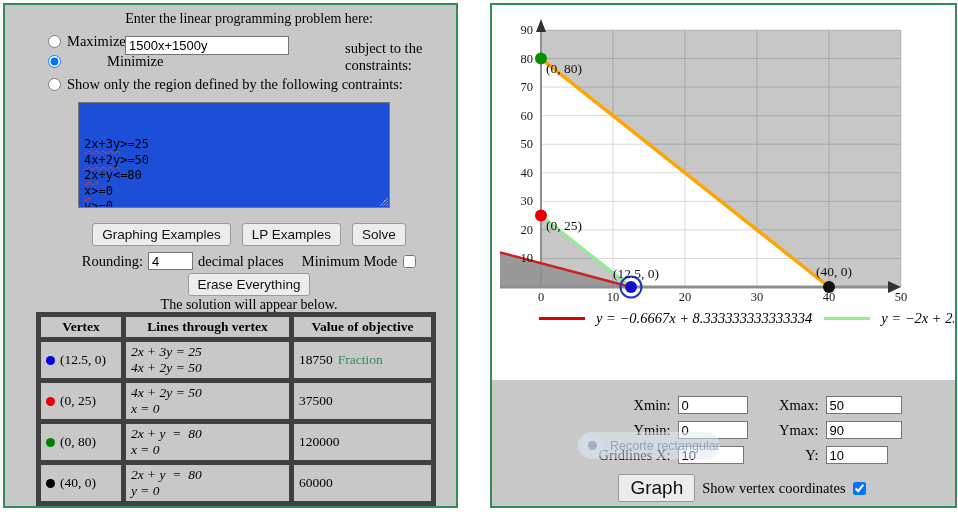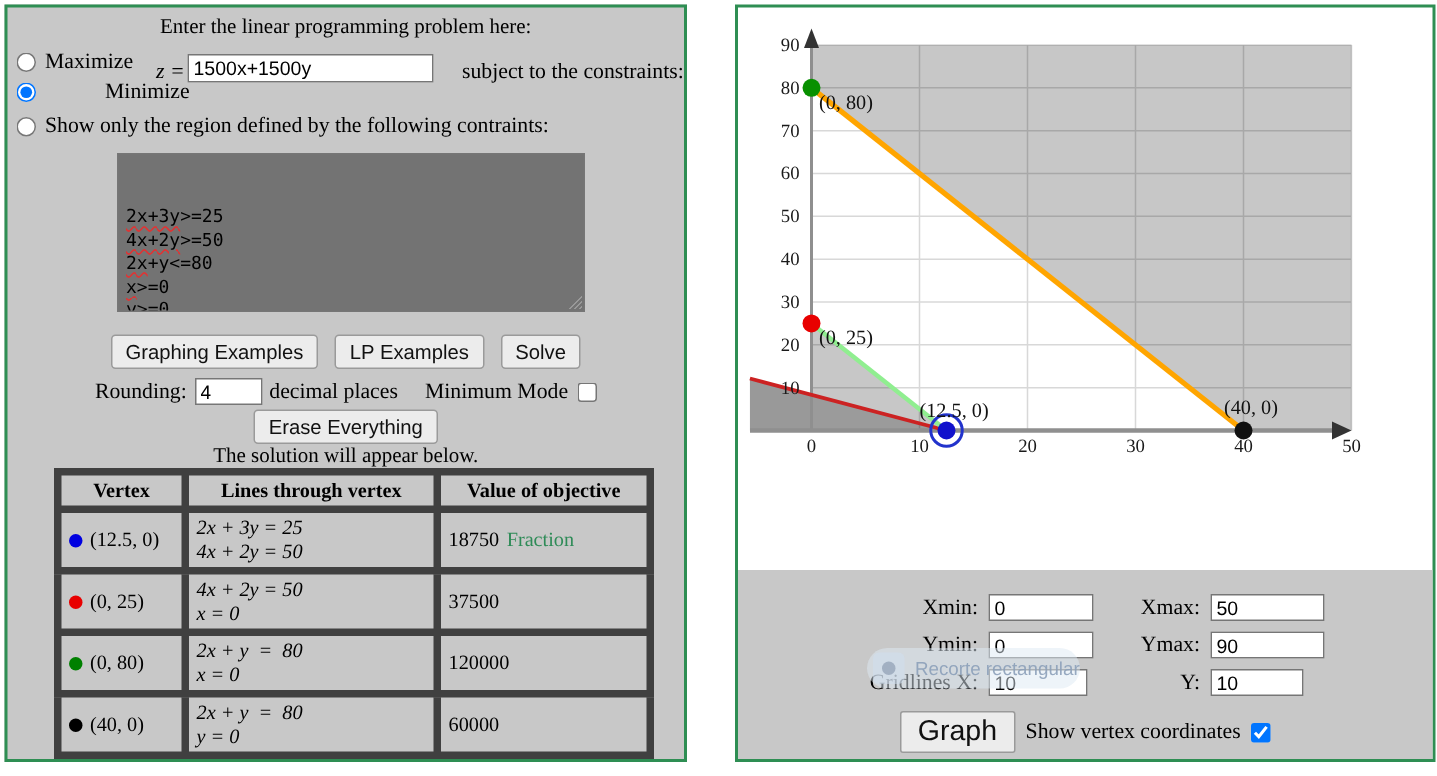--- a/index.html
+++ b/index.html
@@ -3,40 +3,40 @@
 <meta charset="utf-8">
 <style>
   * { box-sizing: border-box; margin: 0; padding: 0; }
   html,body { width: 958px; height: 517px; background: #fff; font-family: "Liberation Serif", serif; }
   body { position: relative; overflow: hidden; }
 
   .panel { position: absolute; border: 2px solid #2e8e53; }
   #left-panel  { left: 3px;  top: 3px; width: 455px; height: 505px; background: #c8c8c8; }
   #right-panel { left: 490px; top: 3px; width: 467px; height: 505px; background: #ffffff; }
 
-  .abs { position: absolute; }
+  .abs { position: absolute; padding-left: 37px; }
 
   #lp-title { top: 6px; width: 100%; text-align: center; font-size: 14px; }
   .radio-row { left: 6px; font-size: 14.5px; display: flex; align-items: center; }
   .radio-row input { margin-right: 6px; }
   #row-maximize { top: 28px; }
   #row-minimize { top: 48px; gap: 40px; }
   #row-region   { top: 71px; }
 
   #z-label { left: 99px; top: 35px; font-size: 14.5px; font-style: italic; }
   #z-input { left: 120px; top: 31px; width: 164px; height: 19px; }
   #subject-label { left: 303px; top: 35px; font-size: 14.5px; }
 
   input[type=text] {
     border: 1px solid #767676; background: #fff; font-family: "Liberation Sans", sans-serif;
     font-size: 13px; padding: 1px 3px;
   }
 
   #constraints-box {
-    left: 73px; top: 97px; width: 312px; height: 106px; background: #737373;
+    left: 73px; top: 97px; width: 312px; height: 106px; background: #1d4ed8;
     border: 1px solid #767676; font-family: "DejaVu Sans Mono", monospace;
     font-size: 12px; line-height: 15.5px; padding: 3px 5px; white-space: pre; overflow: hidden;
   }
   #constraints-box .resize-grip {
     position: absolute; right: 1px; bottom: 1px; width: 9px; height: 9px;
     background: linear-gradient(135deg, transparent 0 50%, #999 50% 57%, transparent 57% 68%, #999 68% 75%, transparent 75% 86%, #999 86% 93%, transparent 93%);
   }
   .wavy { text-decoration: underline; text-decoration-style: wavy; text-decoration-color: #e03333; text-decoration-thickness: 1px; text-underline-offset: 2px; }
 
   .btn {
@@ -225,20 +225,27 @@
       <text x="54" y="67.55200000000002" font-size="13.5" font-family="Liberation Serif, serif" fill="#111">(0, 80)</text>
       <circle cx="49" cy="210.61" r="6" fill="#e80000"></circle>
       <text x="54" y="224.61" font-size="13.5" font-family="Liberation Serif, serif" fill="#111">(0, 25)</text>
       <circle cx="139" cy="282" r="10.5" fill="none" stroke="#2233cc" stroke-width="2"></circle>
       <circle cx="139" cy="282" r="6" fill="#1111cc"></circle>
       <text x="121" y="273" font-size="13.5" font-family="Liberation Serif, serif" fill="#111">(12.5, 0)</text>
       <circle cx="337" cy="282" r="6" fill="#111111"></circle>
       <text x="324" y="271" font-size="13.5" font-family="Liberation Serif, serif" fill="#111">(40, 0)</text>
     </svg>
 
+  <div id="legend" class="abs">
+    <span class="legend-swatch" style="background-color: rgb(225, 0, 0);"></span>
+    <span class="legend-text">y = −0.6667x + 8.333333333333334</span>
+    <span class="legend-swatch" style="background-color: rgb(144, 238, 144);"></span>
+    <span class="legend-text">y = −2x + 25</span>
+    <span class="legend-swatch" style="background-color: rgb(255, 165, 0);"></span>
+  </div>
 
   <div id="graph-controls" class="abs">
     <div id="range-grid">
       <span class="glabel">Xmin:</span>
       <input class="w70" type="text" value="0" style="">
       <span class="glabel">Xmax:</span>
       <input class="w76" type="text" value="50" style="">
 
       <span class="glabel">Ymin:</span>
       <input class="w70" type="text" value="0" style="">

